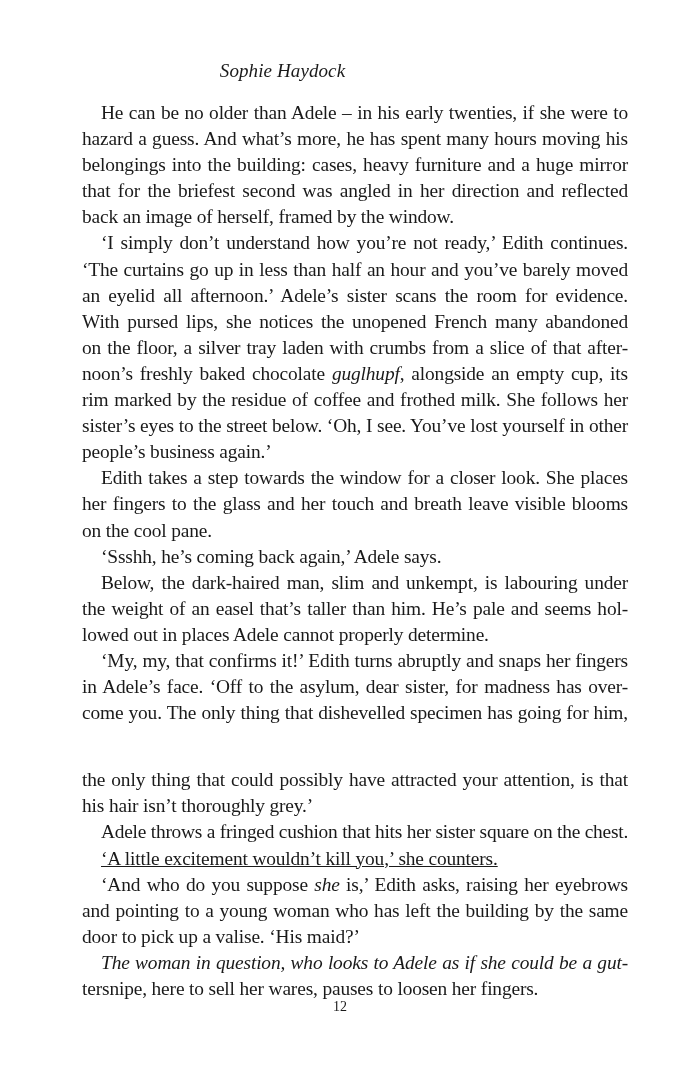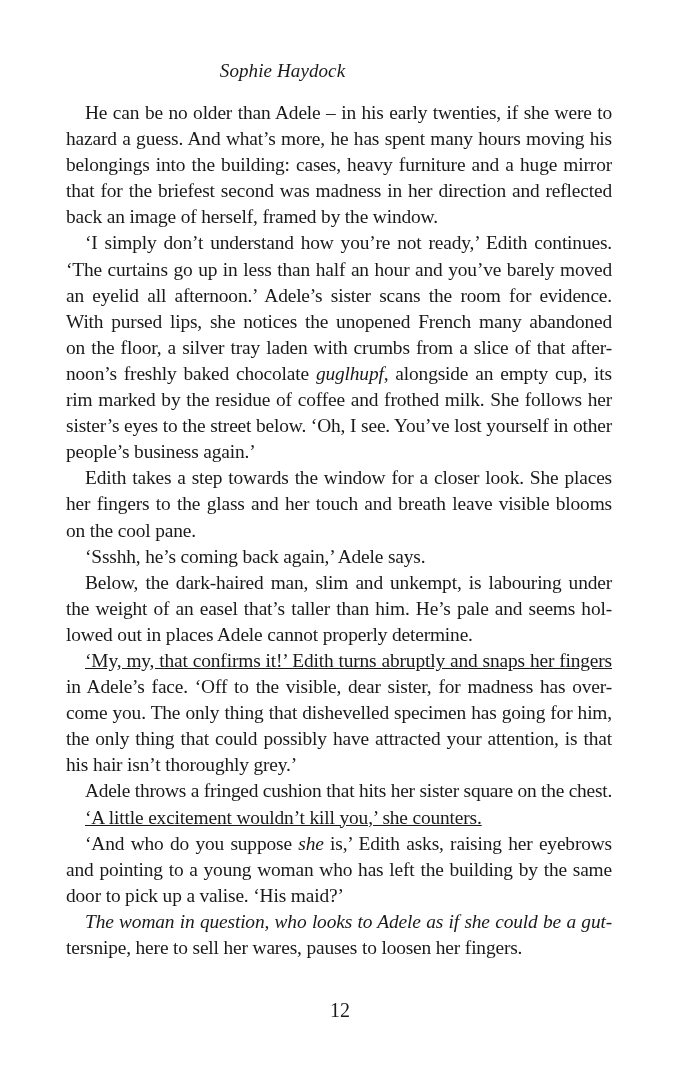--- a/index.html
+++ b/index.html
@@ -21,21 +21,21 @@
       left: 0;
       width: 565px;
       text-align: center;
       font-style: italic;
       font-size: 19px;
       letter-spacing: 0.1px;
     }
     .text-block {
       position: absolute;
       top: 100px;
-      left: 66px;
+      left: 82px;
       width: 546px;
     }
     .line {
       display: block;
       height: 26.1px;
       line-height: 26.1px;
       font-size: 19.4px;
       white-space: nowrap;
       text-align: justify;
       text-align-last: justify;
@@ -50,54 +50,54 @@
     }
     .line i {
       font-style: italic;
     }
     .folio {
       position: absolute;
       top: 999px;
       left: 0;
       width: 680px;
       text-align: center;
-      font-size: 20px;
+      font-size: 14px;
     }
   </style>
 </head>
 <body>
 
 <div class="running-head">Sophie Haydock</div>
 
 <div class="text-block" id="text-block">
     <span class="line indent" style="display: block;">He can be no older than Adele – in his early twenties, if she were to</span>
     <span class="line" style="display: block;">hazard a guess. And what’s more, he has spent many hours moving his</span>
     <span class="line" style="display: block;">belongings into the building: cases, heavy furniture and a huge mirror</span>
-    <span class="line" style="display: block;">that for the briefest second was madness in her direction and reflected</span>
+    <span class="line" style="display: block;">that for the briefest second was angled in her direction and reflected</span>
     <span class="line last" style="display: block;">back an image of herself, framed by the window.</span>
     <span class="line indent" style="display: block;">‘I simply don’t understand how you’re not ready,’ Edith continues.</span>
     <span class="line" style="display: block;">‘The curtains go up in less than half an hour and you’ve barely moved</span>
     <span class="line" style="display: block;">an eyelid all afternoon.’ Adele’s sister scans the room for evidence.</span>
     <span class="line" style="display: block;">With pursed lips, she notices the unopened French many abandoned</span>
     <span class="line" style="display: block;">on the floor, a silver tray laden with crumbs from a slice of that after-</span>
     <span class="line" style="display: block;"><span>noon’s freshly baked chocolate </span><i>guglhupf</i><span>, alongside an empty cup, its</span></span>
     <span class="line" style="display: block;">rim marked by the residue of coffee and frothed milk. She follows her</span>
     <span class="line" style="display: block;">sister’s eyes to the street below. ‘Oh, I see. You’ve lost yourself in other</span>
     <span class="line last" style="display: block;">people’s business again.’</span>
     <span class="line indent" style="display: block;">Edith takes a step towards the window for a closer look. She places</span>
     <span class="line" style="display: block;">her fingers to the glass and her touch and breath leave visible blooms</span>
     <span class="line last" style="display: block;">on the cool pane.</span>
     <span class="line indent last" style="display: block;">‘Ssshh, he’s coming back again,’ Adele says.</span>
     <span class="line indent" style="display: block;">Below, the dark-haired man, slim and unkempt, is labouring under</span>
     <span class="line" style="display: block;">the weight of an easel that’s taller than him. He’s pale and seems hol-</span>
     <span class="line last" style="display: block;">lowed out in places Adele cannot properly determine.</span>
-    <span class="line indent" style="display: block; text-decoration: underline;">‘My, my, that confirms it!’ Edith turns abruptly and snaps her fingers</span>
-    <span class="line" style="display: block;">in Adele’s face. ‘Off to the visible, dear sister, for madness has over-</span>
+    <span class="line indent" style="display: block;">‘My, my, that confirms it!’ Edith turns abruptly and snaps her fingers</span>
+    <span class="line" style="display: block;">in Adele’s face. ‘Off to the asylum, dear sister, for madness has over-</span>
     <span class="line" style="display: block;">come you. The only thing that dishevelled specimen has going for him,</span>
-    <span class="line" style="display: block;">the only thing that could possibly have attracted your attention, is that</span>
+    <span class="line" style="display: block; margin-top: 41px;">the only thing that could possibly have attracted your attention, is that</span>
     <span class="line last" style="display: block;">his hair isn’t thoroughly grey.’</span>
     <span class="line indent" style="display: block; letter-spacing: -0.233333px;">Adele throws a fringed cushion that hits her sister square on the chest.</span>
     <span class="line indent last" style="display: block; text-decoration: underline;">‘A little excitement wouldn’t kill you,’ she counters.</span>
     <span class="line indent" style="display: block;"><span>‘And who do you suppose </span><i>she</i><span> is,’ Edith asks, raising her eyebrows</span></span>
     <span class="line" style="display: block;">and pointing to a young woman who has left the building by the same</span>
     <span class="line last" style="display: block;">door to pick up a valise. ‘His maid?’</span>
     <span class="line indent" style="display: block; font-style: italic;">The woman in question, who looks to Adele as if she could be a gut-</span>
     <span class="line last" style="display: block;">tersnipe, here to sell her wares, pauses to loosen her fingers.</span>
   </div>
 

